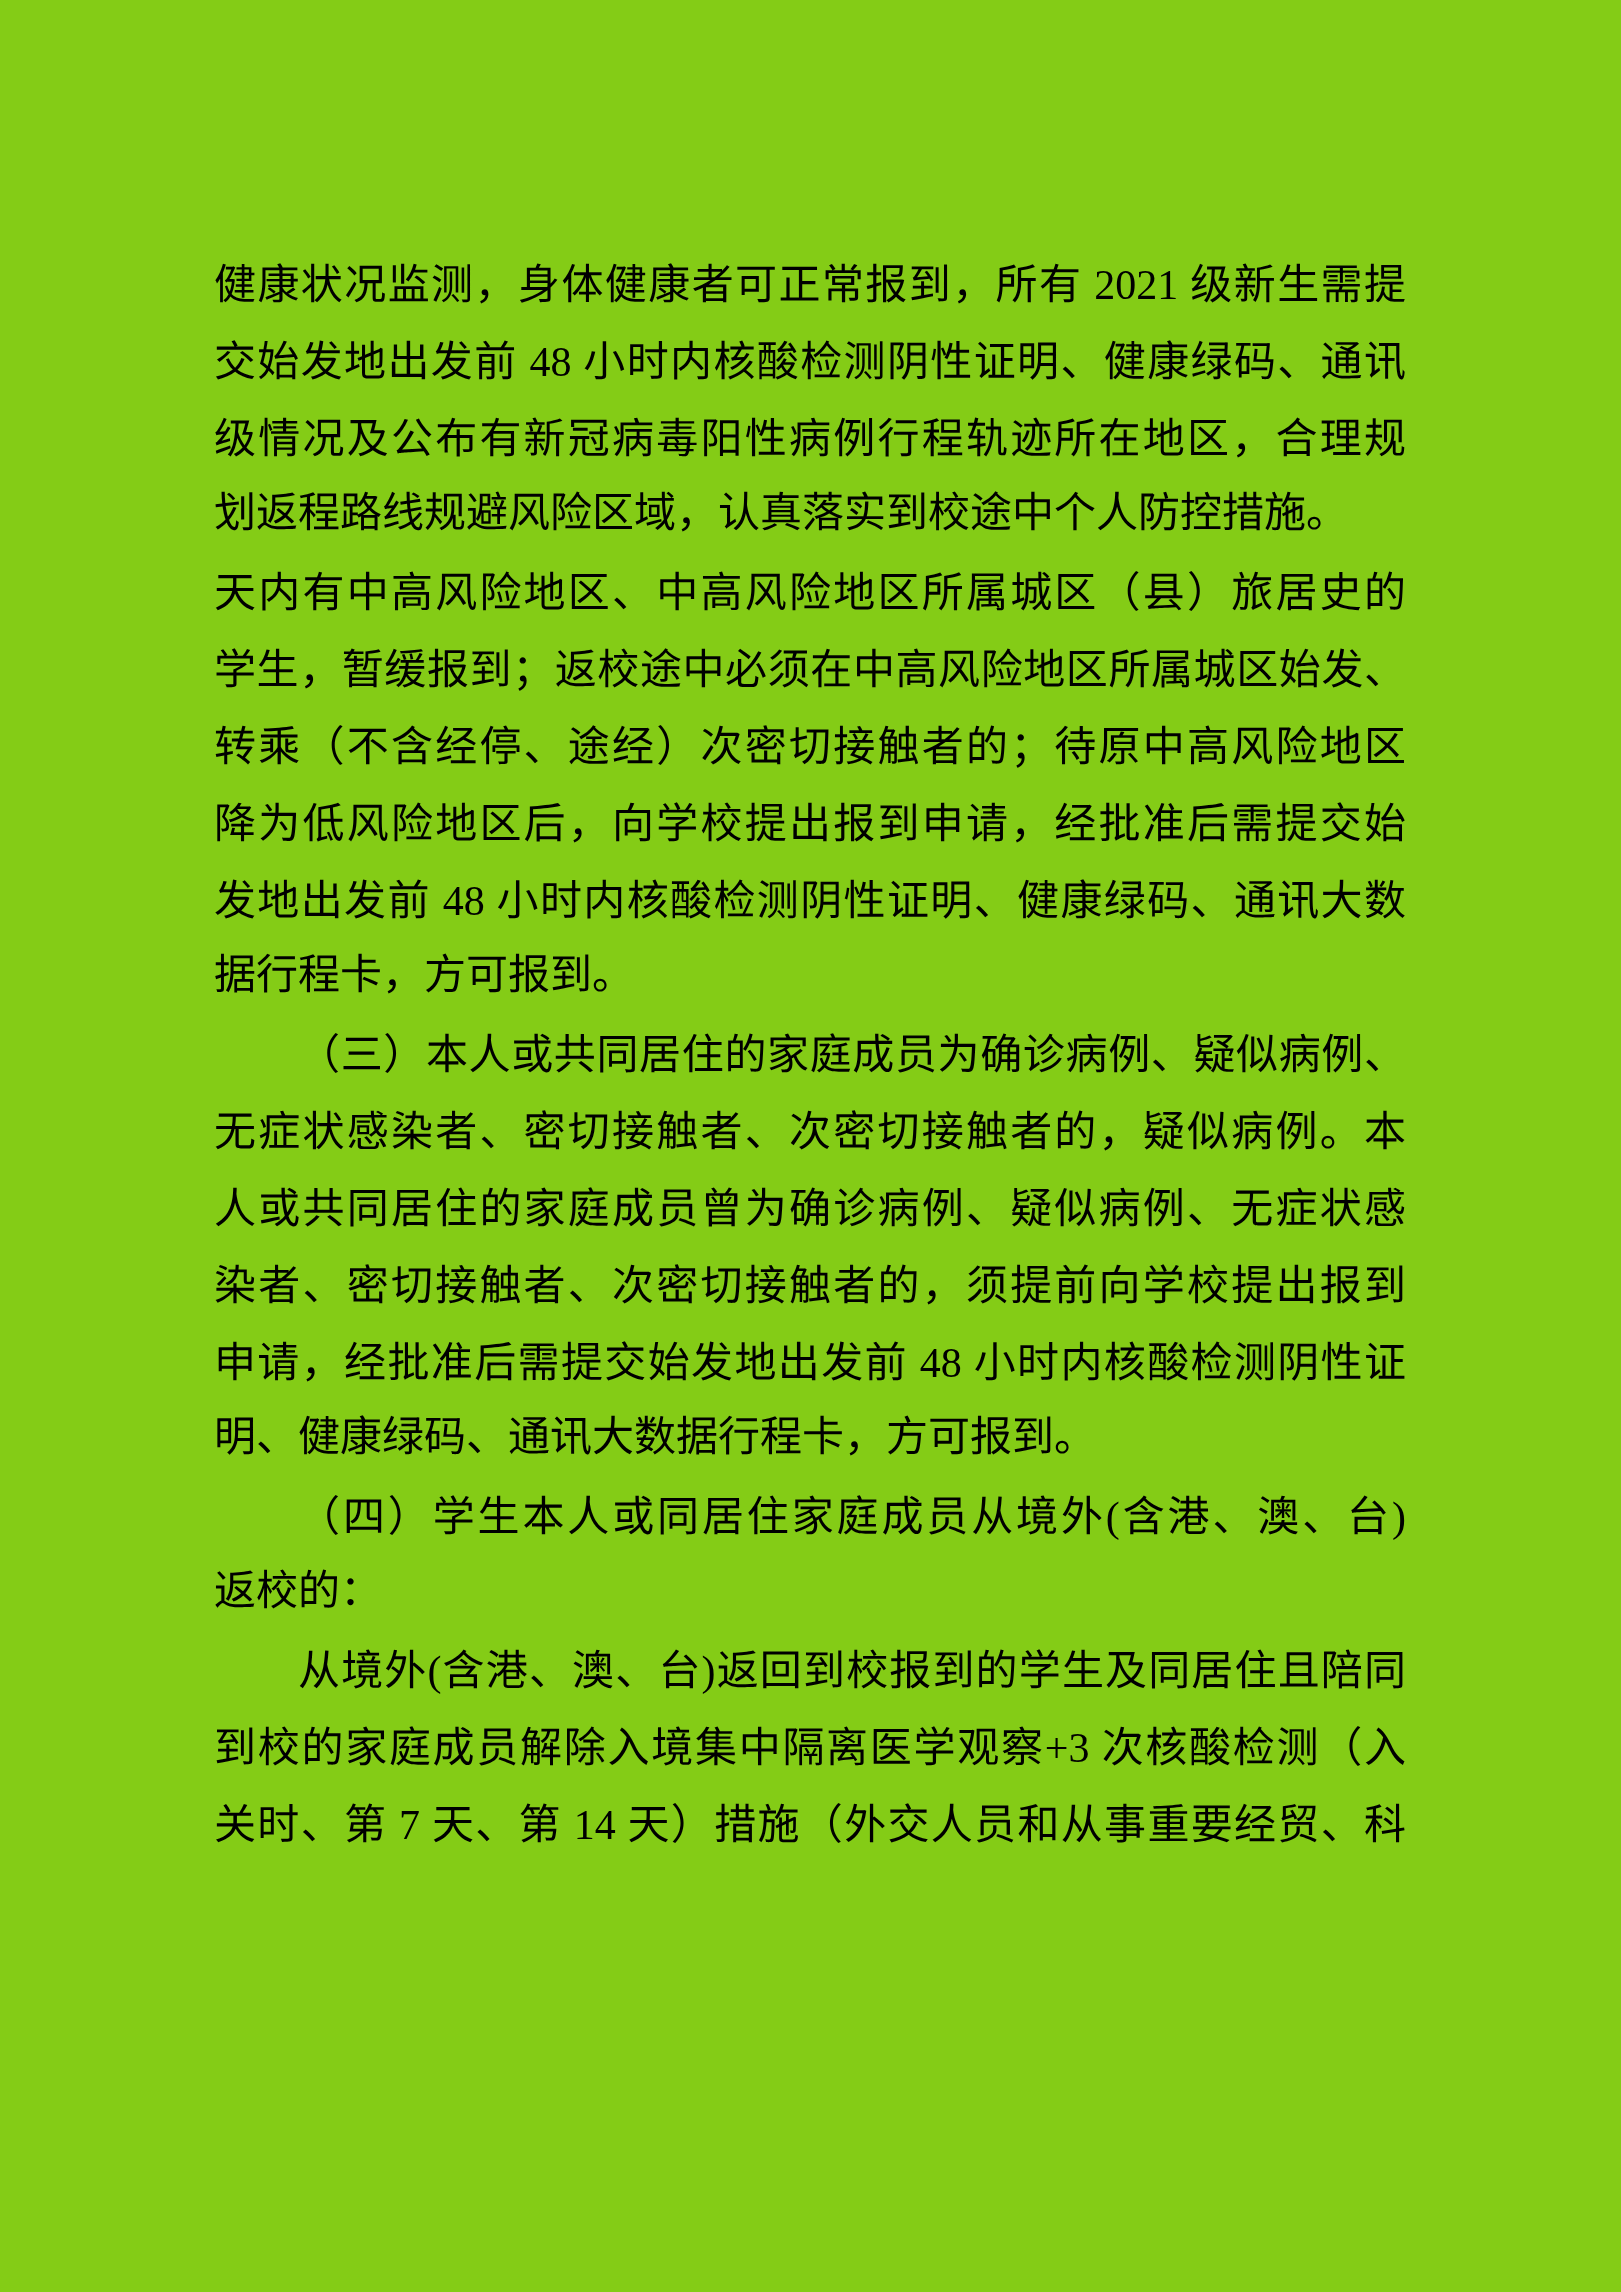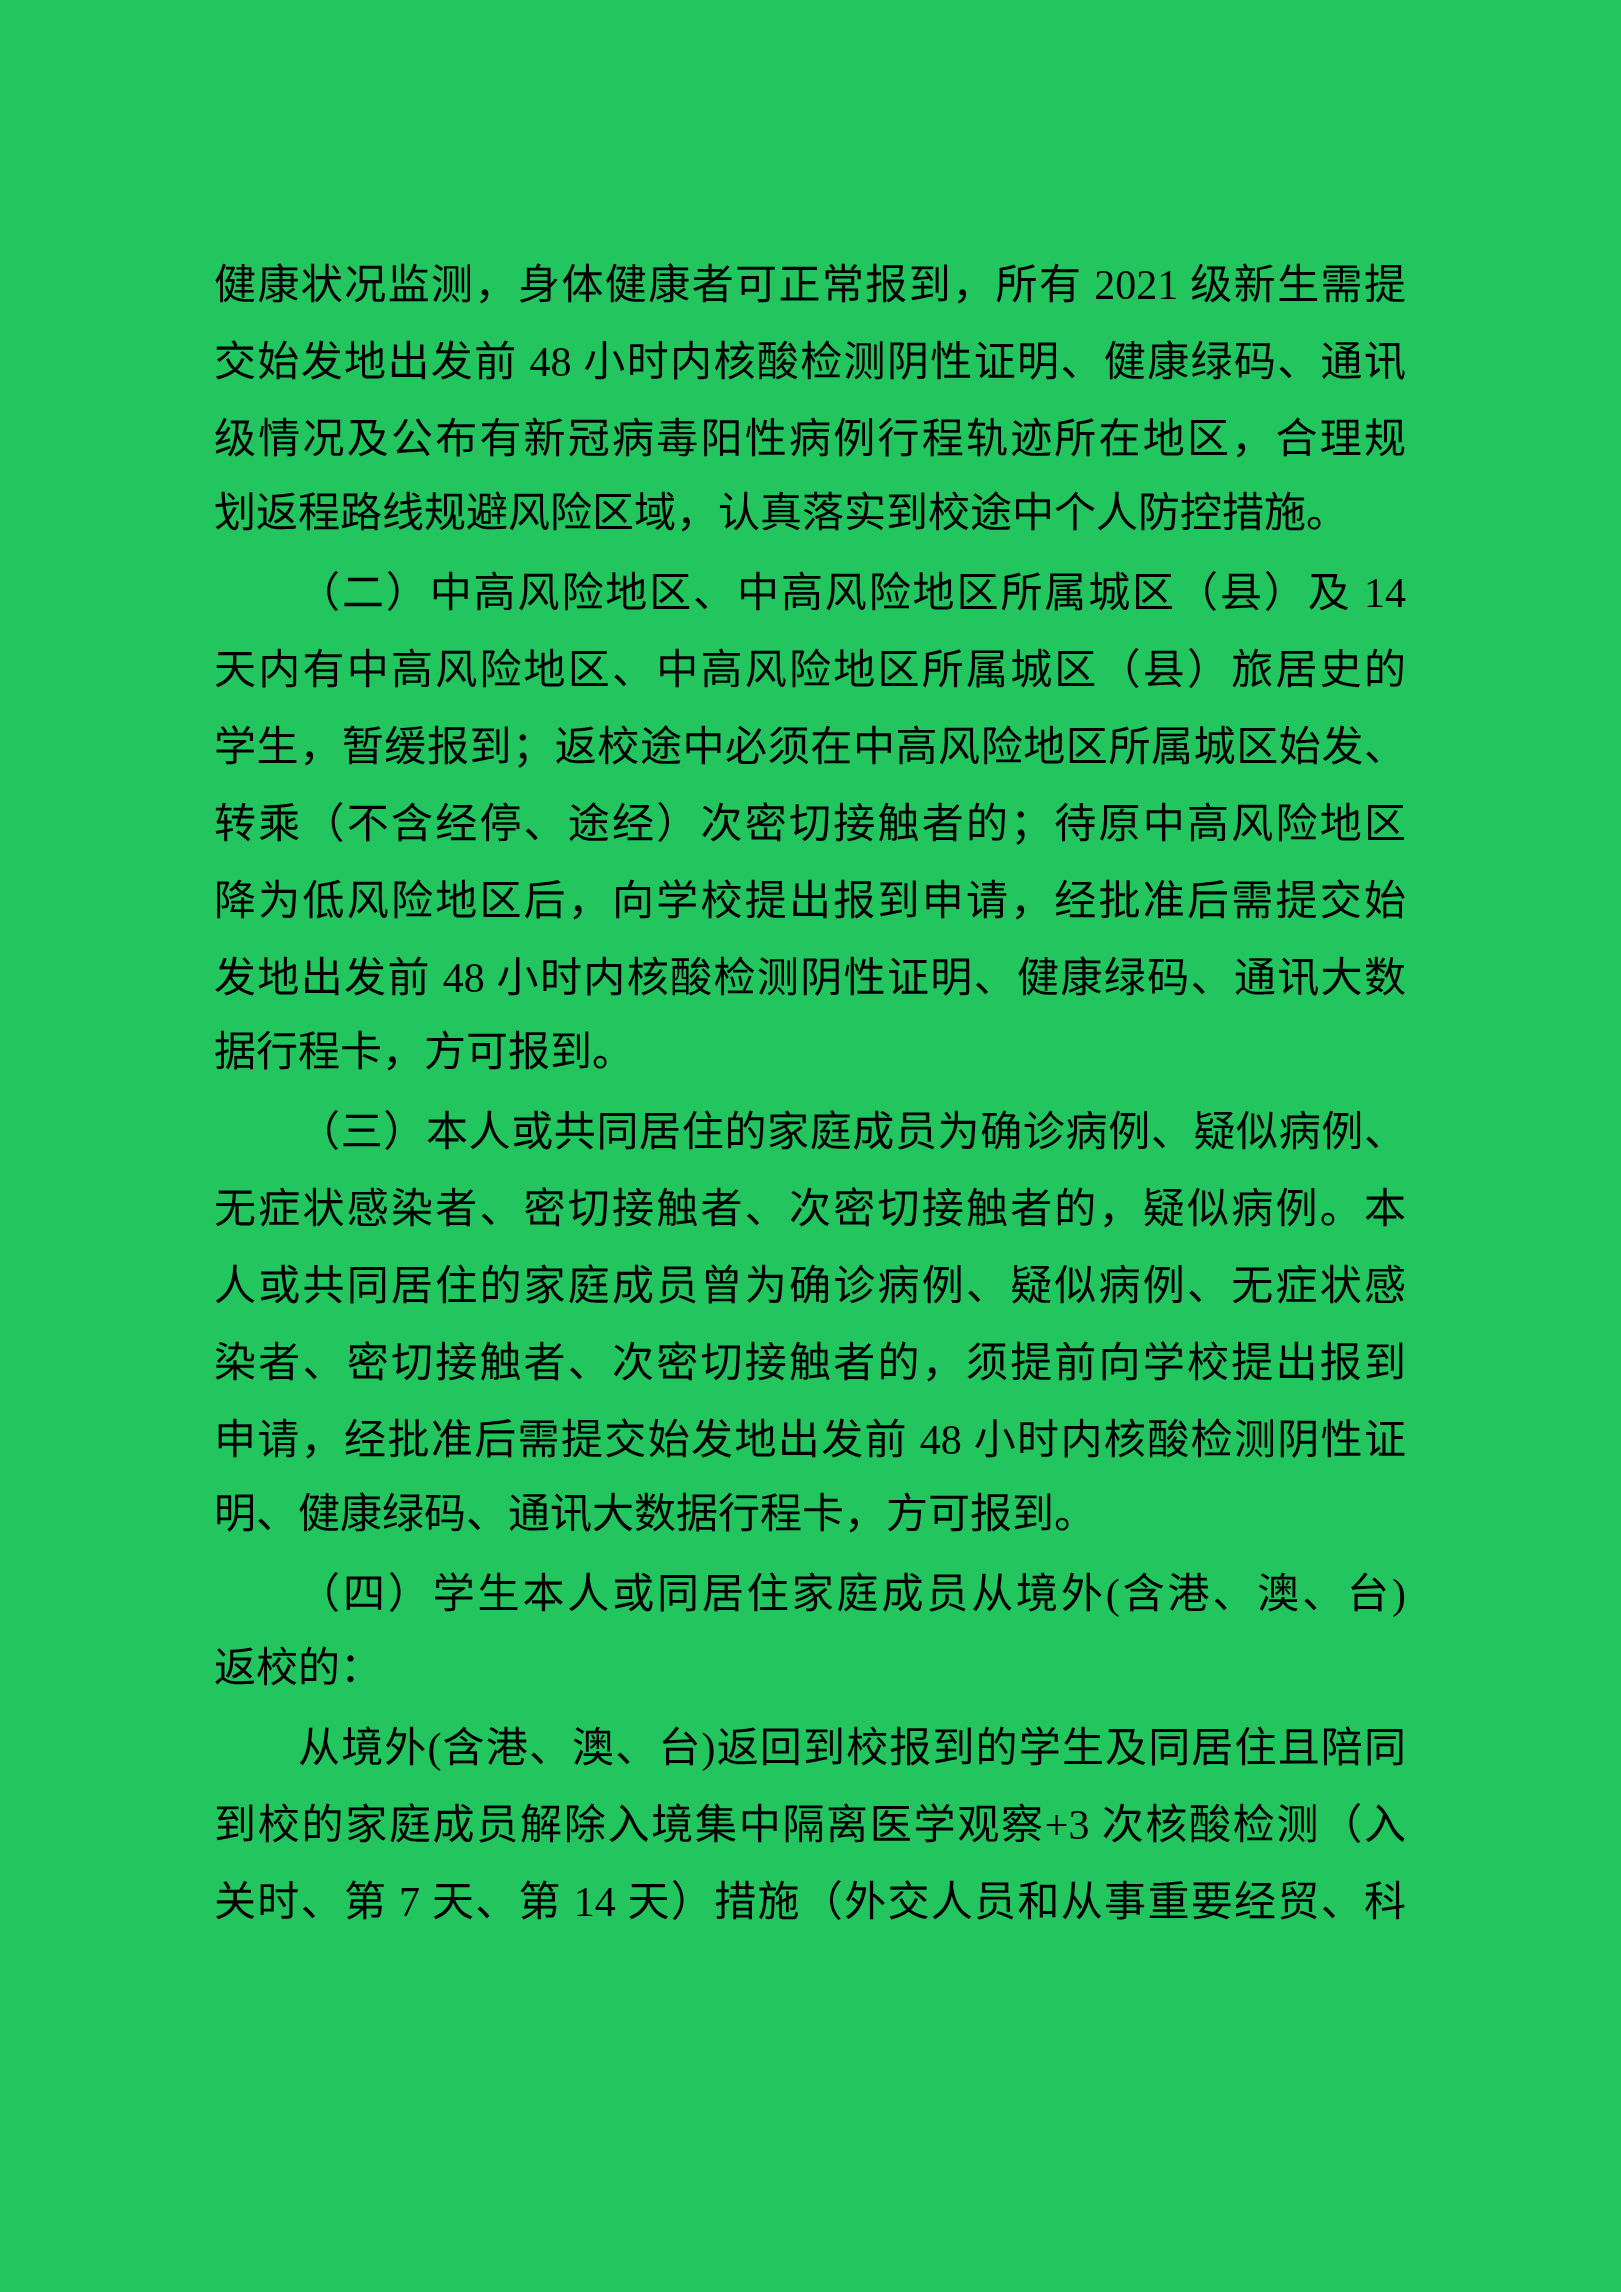--- a/index.html
+++ b/index.html
@@ -38,27 +38,26 @@
     text-align-last: left;
     font-family: Liberation Mono, monospace;
   }
   .line.indent {
     text-indent: 2em;
   }
 </style>
 </head>
 <body>
 
-<div class="page" style="background: #22c55e; color: rgb(0, 0, 0);">
+<div class="page" style="background: #84cc16; color: rgb(0, 0, 0);">
   <div class="text-block">
       <div class="line">健康状况监测，身体健康者可正常报到，所有 2021 级新生需提</div>
       <div class="line">交始发地出发前 48 小时内核酸检测阴性证明、健康绿码、通讯</div>
       <div class="line">级情况及公布有新冠病毒阳性病例行程轨迹所在地区，合理规</div>
       <div class="line no-justify">划返程路线规避风险区域，认真落实到校途中个人防控措施。</div>
-      <div class="line indent">（二）中高风险地区、中高风险地区所属城区（县）及 14</div>
       <div class="line">天内有中高风险地区、中高风险地区所属城区（县）旅居史的</div>
       <div class="line">学生，暂缓报到；返校途中必须在中高风险地区所属城区始发、</div>
       <div class="line">转乘（不含经停、途经）次密切接触者的；待原中高风险地区</div>
       <div class="line">降为低风险地区后，向学校提出报到申请，经批准后需提交始</div>
       <div class="line">发地出发前 48 小时内核酸检测阴性证明、健康绿码、通讯大数</div>
       <div class="line no-justify">据行程卡，方可报到。</div>
       <div class="line indent">（三）本人或共同居住的家庭成员为确诊病例、疑似病例、</div>
       <div class="line">无症状感染者、密切接触者、次密切接触者的，疑似病例。本</div>
       <div class="line">人或共同居住的家庭成员曾为确诊病例、疑似病例、无症状感</div>
       <div class="line">染者、密切接触者、次密切接触者的，须提前向学校提出报到</div>

